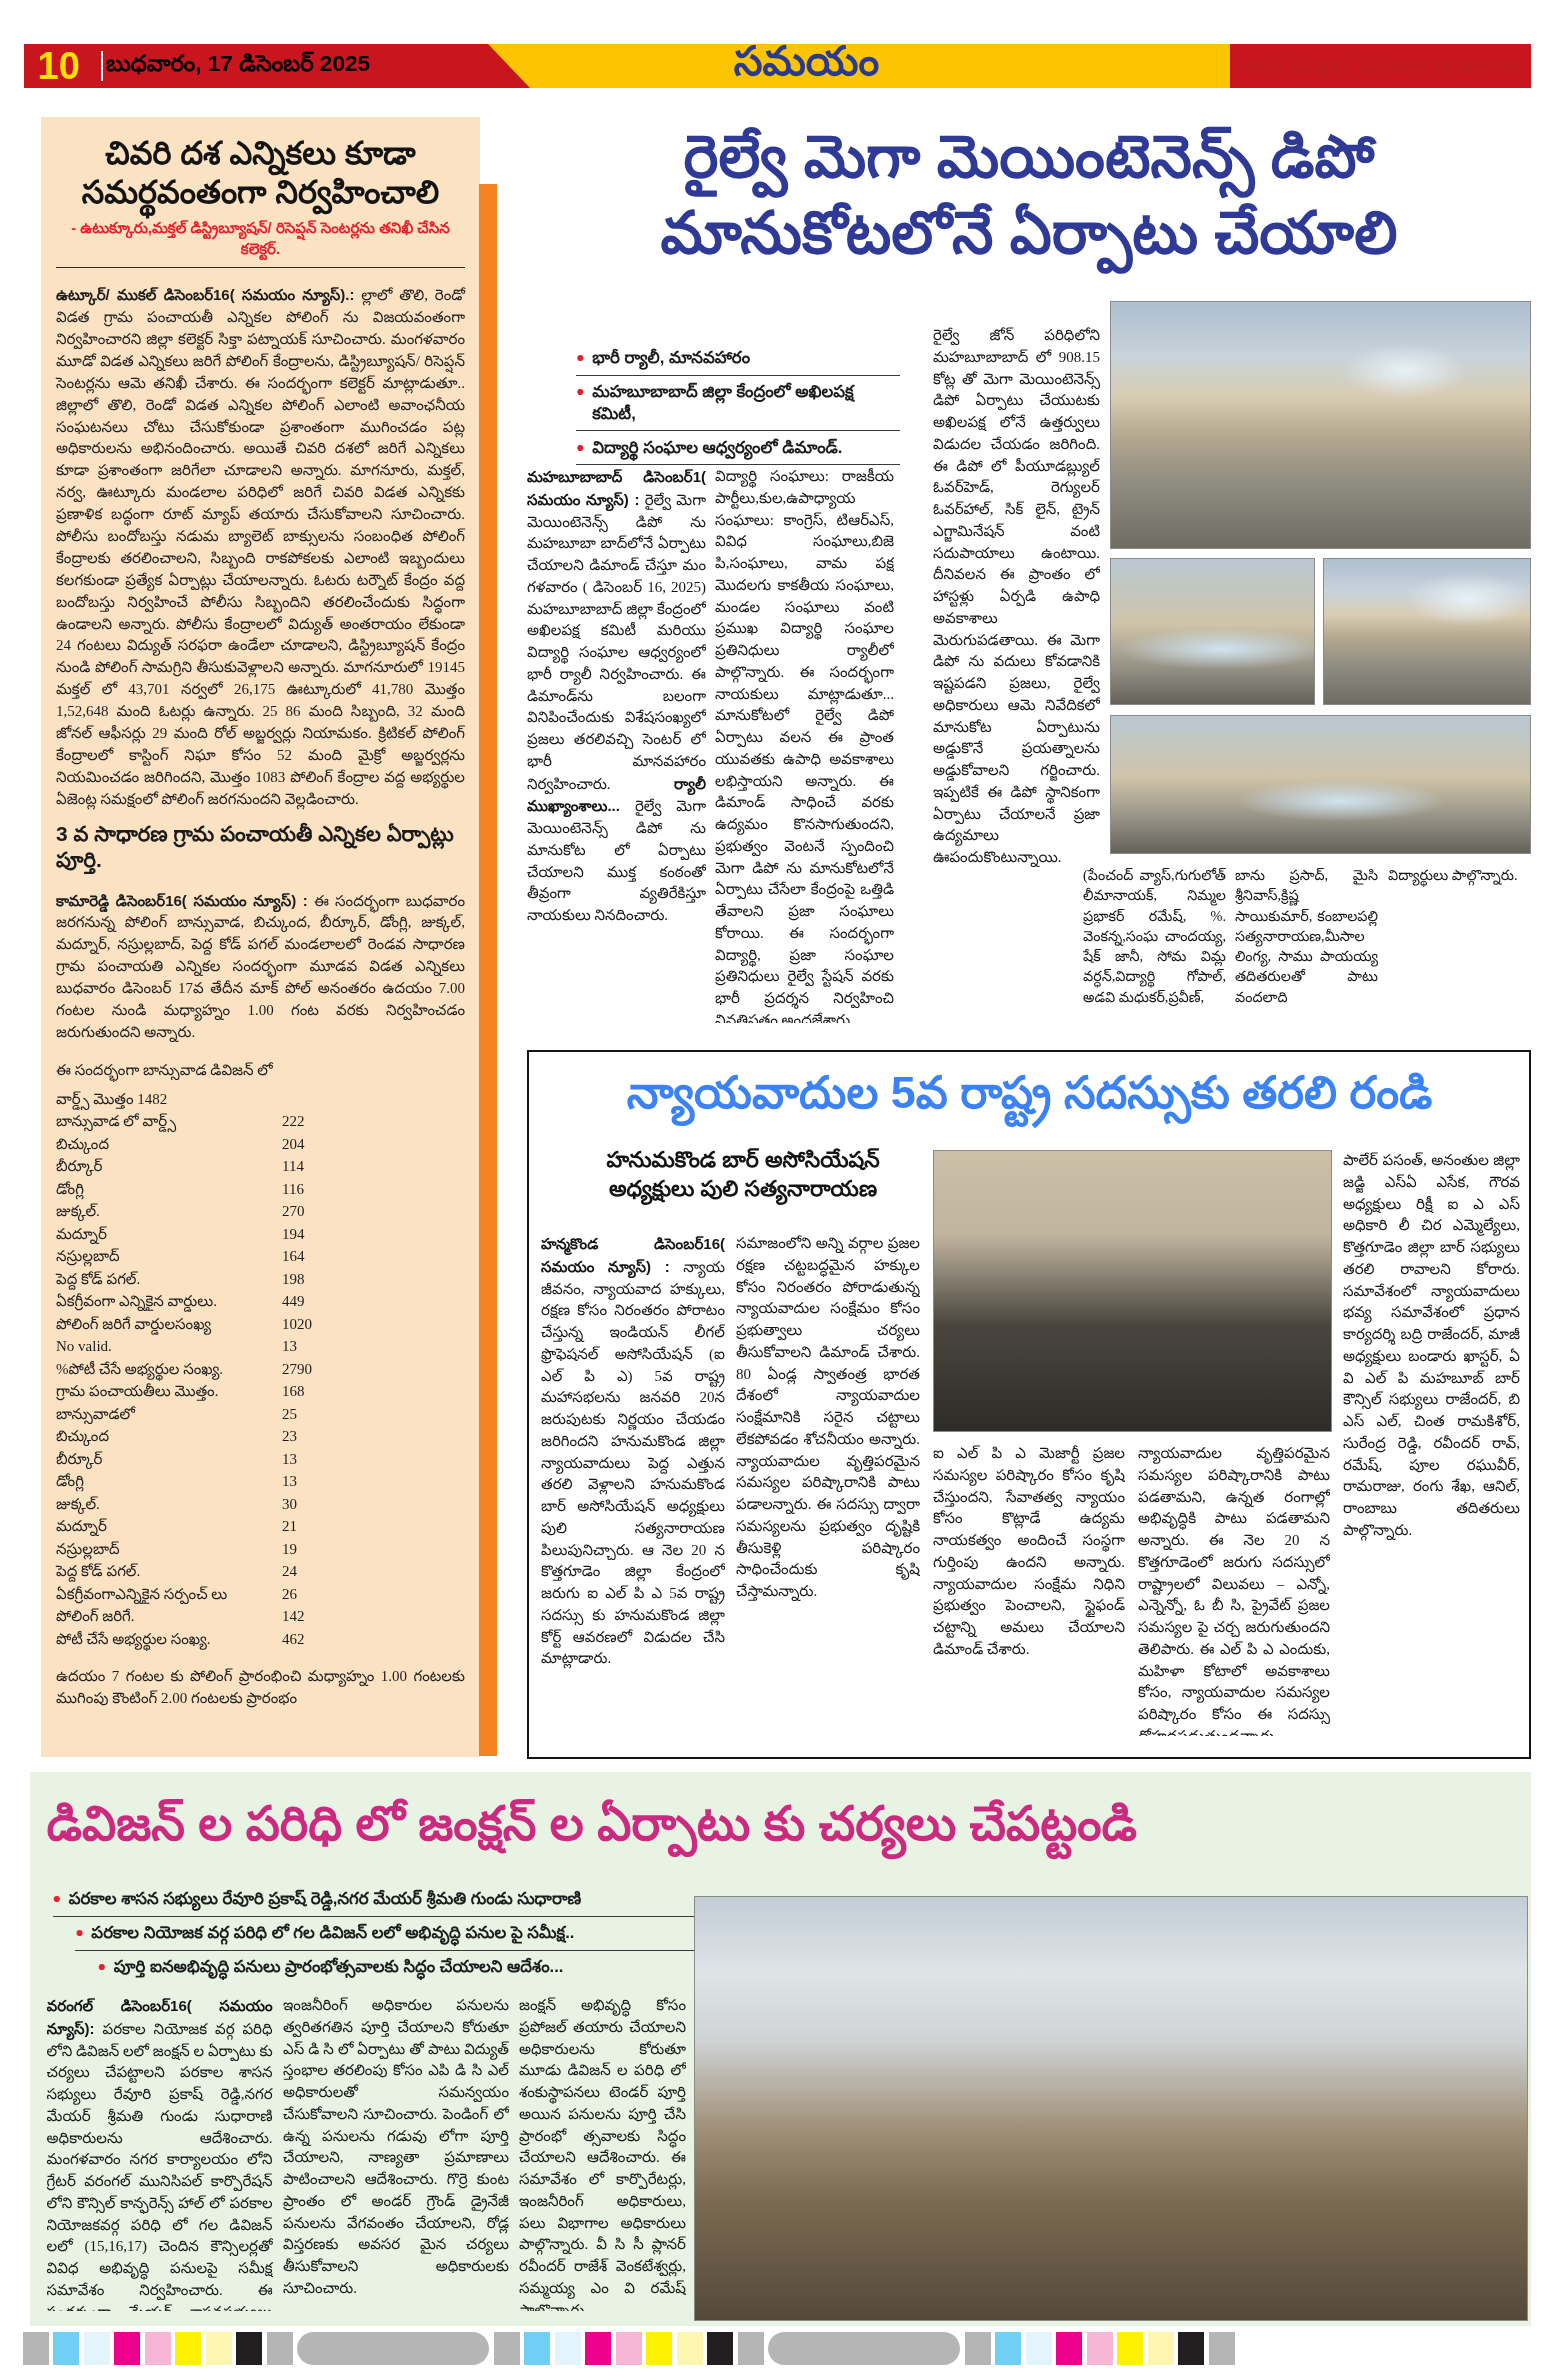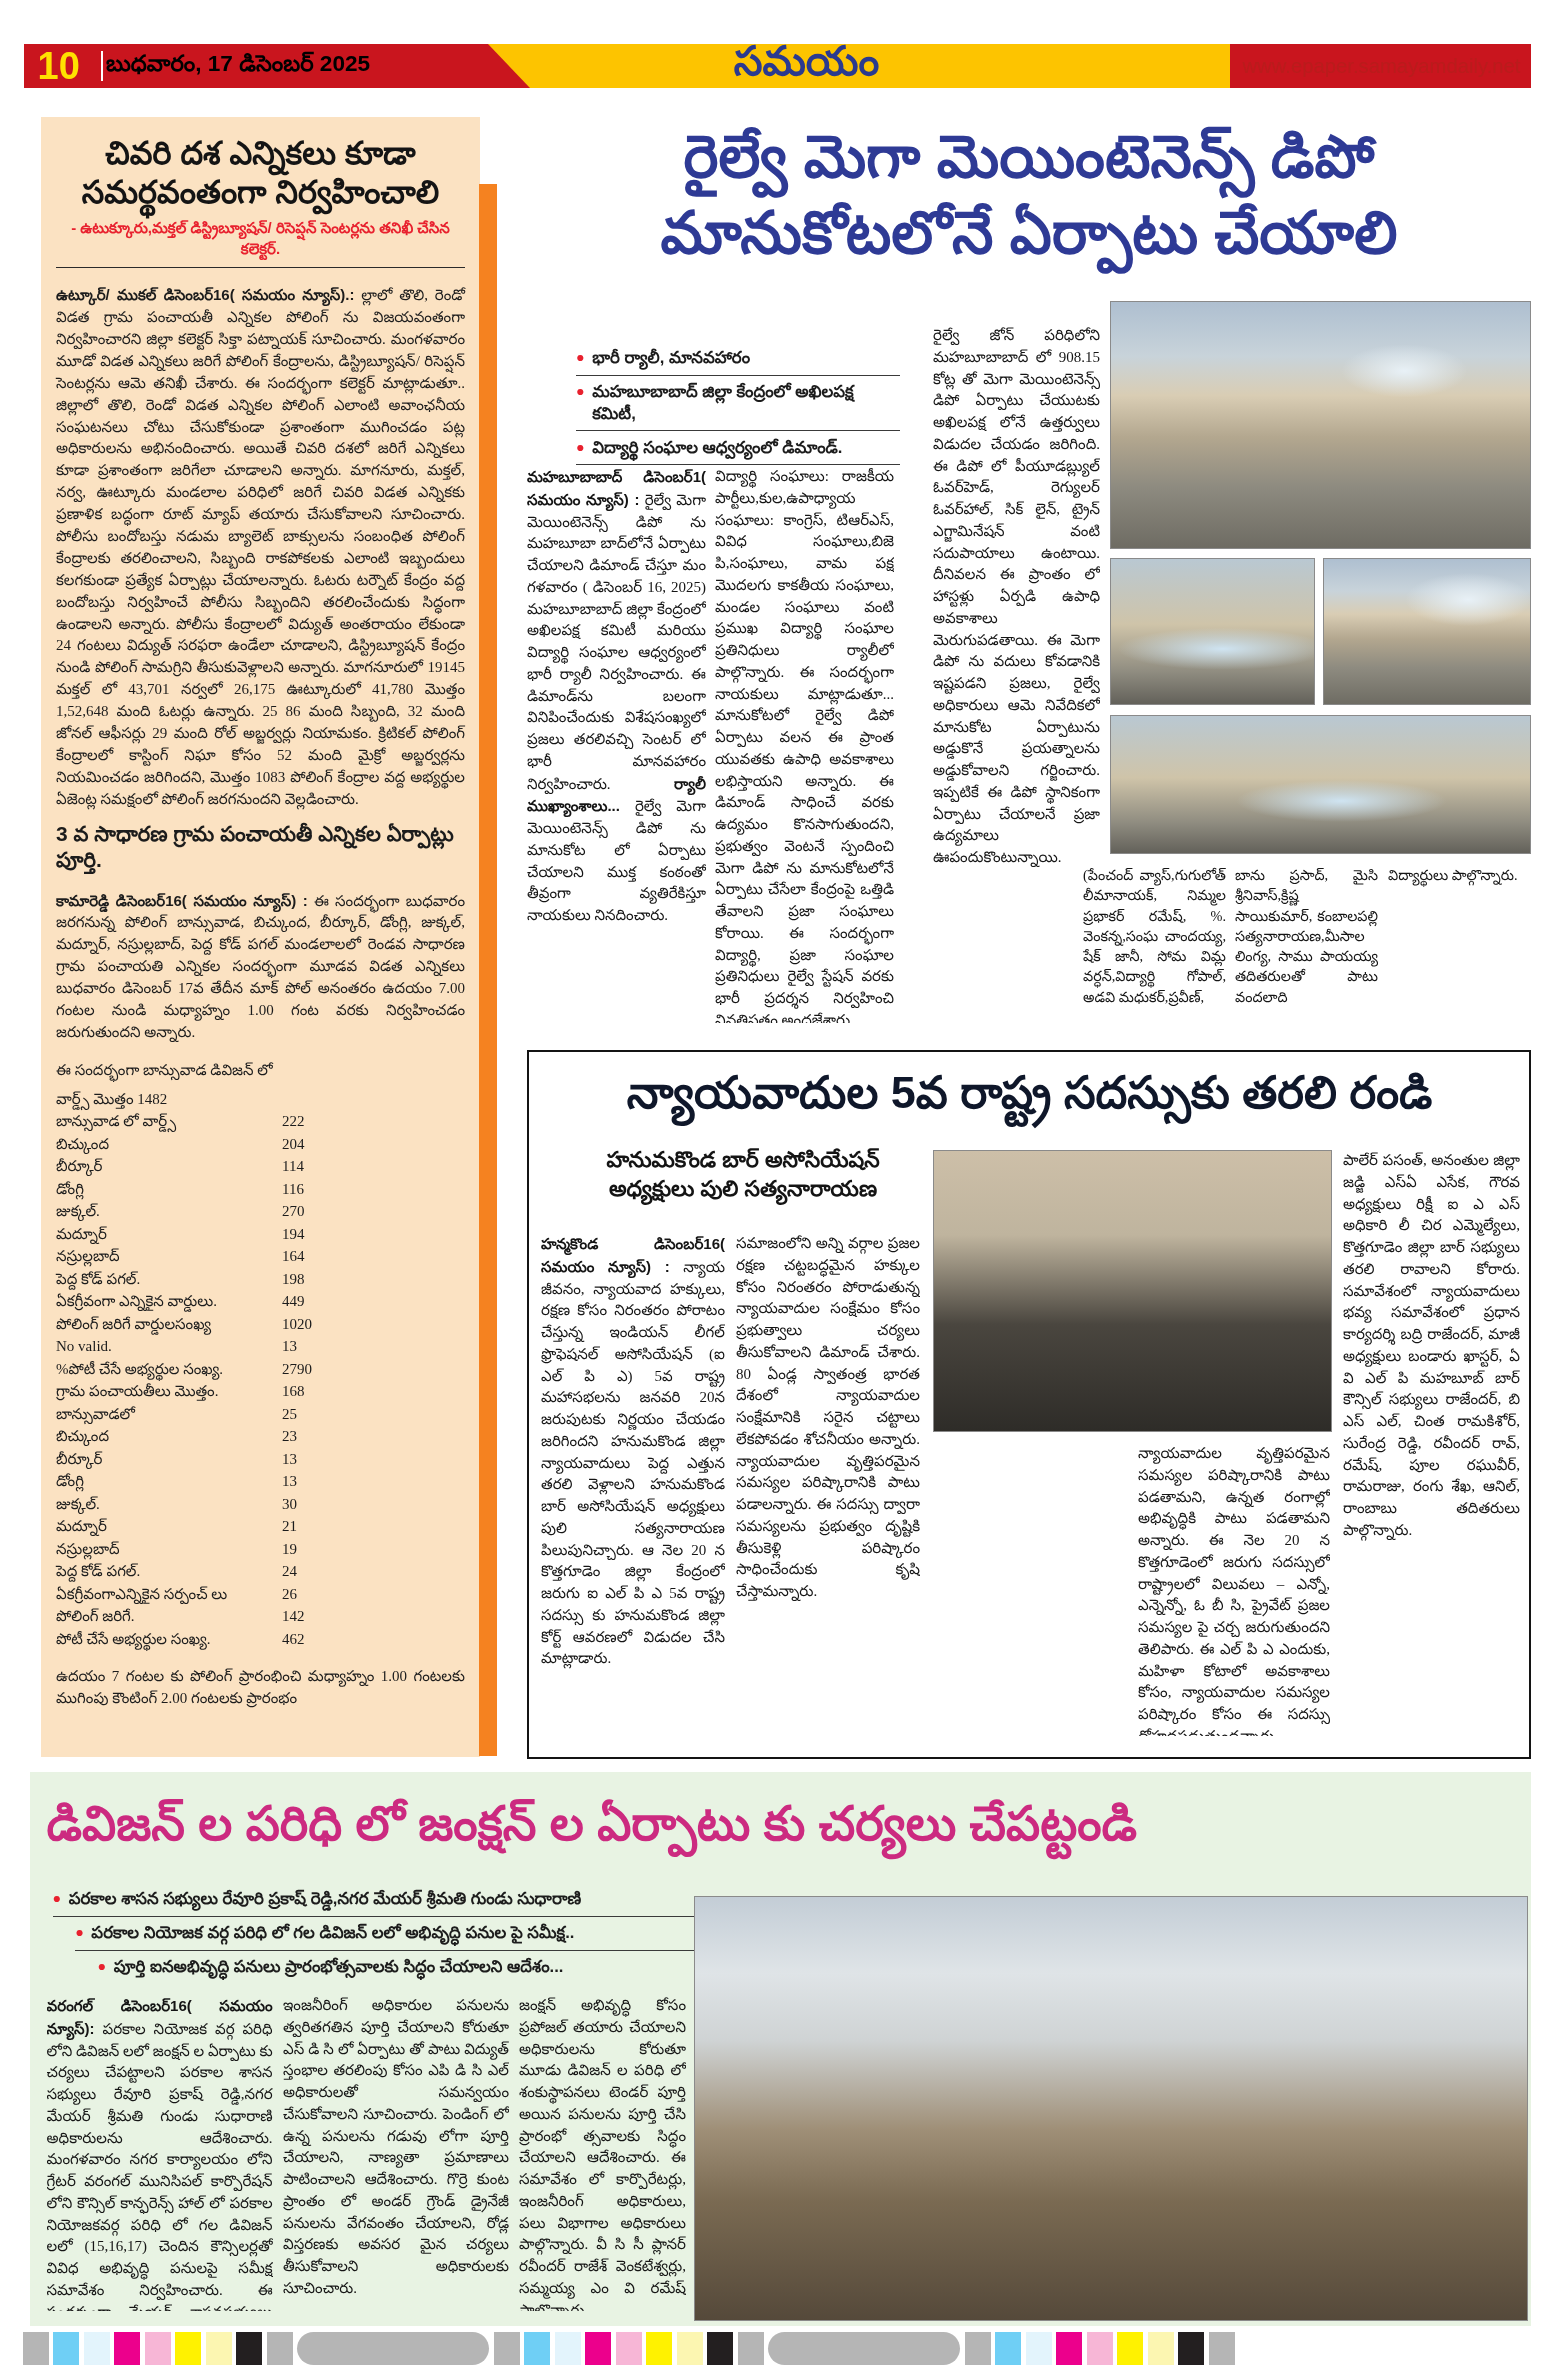--- a/index.html
+++ b/index.html
@@ -59,21 +59,21 @@
   .ph-lawyers{background:
     linear-gradient(180deg,#cdbfa8 0%,#bfb49e 30%,#4a463f 62%,#2e2c28 100%);}
   .ph-meeting{background:
     linear-gradient(180deg,#c3cdd6 0%,#dfe4e7 18%,#cfd3d4 34%,#9f8f77 55%,#7a6a52 72%,#55493a 100%);}
   
   .names-col{font-size:14.3px;line-height:1.42;}
   
   .law-box{position:absolute;left:527px;top:1050px;width:1004px;height:709px;background:#ffffff;
     border:2.3px solid #141414;box-sizing:border-box;}
   .law-headline{position:absolute;left:15px;top:15px;width:971px;text-align:center;
-    font-family:"Liberation Sans",sans-serif;font-weight:bold;font-size:45px;color:#0f172a;}
+    font-family:"Liberation Sans",sans-serif;font-weight:bold;font-size:45px;color:#3b82f6;}
   .law-subhead{position:absolute;left:41px;top:94px;width:346px;text-align:center;
     font-family:"Liberation Sans",sans-serif;font-weight:bold;font-size:22px;line-height:1.3;color:#141414;}
   
   .bottom-art{position:absolute;left:30px;top:1772px;width:1501px;height:554px;background:#e8f3e3;}
   .bottom-headline{position:absolute;left:16.6px;top:24px;width:1294px;
     font-family:"Liberation Sans",sans-serif;font-weight:bold;font-size:48px;color:#cc2a80;}
   .bottom-bullets{position:absolute;left:22.6px;top:111px;width:662px;}
   .bottom-bullets .bullet-row{font-size:16.6px;}
   .bottom-bullets .bullet-row:nth-child(2){margin-left:22.6px;}
   .bottom-bullets .bullet-row:nth-child(3){margin-left:45px;border-bottom:none;}
@@ -261,20 +261,21 @@
     <div class="law-subhead">హనుమకొండ బార్ అసోసియేషన్ అధ్యక్షులు పులి సత్యనారాయణ</div>
 
     <div class="photo ph-lawyers" style="left:404px;top:98px;width:399px;height:282px;"></div>
 
     <div class="col" style="left:12px;top:181px;width:184px;height:504px;">
       <span class="dateline">హన్మకొండ డిసెంబర్16( సమయం న్యూస్) :</span>
       <span>న్యాయ జీవనం, న్యాయవాద హక్కులు, రక్షణ కోసం నిరంతరం పోరాటం చేస్తున్న ఇండియన్ లీగల్ ఫ్రొఫెషనల్ అసోసియేషన్ (ఐ ఎల్ పి ఎ) 5వ రాష్ట్ర మహాసభలను జనవరి 20న జరుపుటకు నిర్ణయం చేయడం జరిగిందని హనుమకొండ జిల్లా న్యాయవాదులు పెద్ద ఎత్తున తరలి వెళ్లాలని హనుమకొండ బార్ అసోసియేషన్ అధ్యక్షులు పులి సత్యనారాయణ పిలుపునిచ్చారు. ఆ నెల 20 న కొత్తగూడెం జిల్లా కేంద్రంలో జరుగు ఐ ఎల్ పి ఎ 5వ రాష్ట్ర సదస్సు కు హనుమకొండ జిల్లా కోర్ట్ ఆవరణలో విడుదల చేసి మాట్లాడారు.</span>
     </div>
     <div class="col" style="left:207px;top:181px;width:184px;height:504px;">సమాజంలోని అన్ని వర్గాల ప్రజల రక్షణ చట్టబద్ధమైన హక్కుల కోసం నిరంతరం పోరాడుతున్న న్యాయవాదుల సంక్షేమం కోసం ప్రభుత్వాలు చర్యలు తీసుకోవాలని డిమాండ్ చేశారు. 80 ఏండ్ల స్వాతంత్ర భారత దేశంలో న్యాయవాదుల సంక్షేమానికి సరైన చట్టాలు లేకపోవడం శోచనీయం అన్నారు. న్యాయవాదుల వృత్తిపరమైన సమస్యల పరిష్కారానికి పాటు పడాలన్నారు. ఈ సదస్సు ద్వారా సమస్యలను ప్రభుత్వం దృష్టికి తీసుకెళ్లి పరిష్కారం సాధించేందుకు కృషి చేస్తామన్నారు.</div>
     <div class="col" style="left:814px;top:98px;width:177px;height:587px;">పాలేర్ పసంత్, అనంతుల జిల్లా జడ్జి ఎస్ఏ ఎసేక, గౌరవ అధ్యక్షులు రిక్షీ ఐ ఎ ఎస్ అధికారి లీ చిర ఎమ్మెల్యేలు, కొత్తగూడెం జిల్లా బార్ సభ్యులు తరలి రావాలని కోరారు. సమావేశంలో న్యాయవాదులు భవ్య సమావేశంలో ప్రధాన కార్యదర్శి బద్రి రాజేందర్, మాజీ అధ్యక్షులు బండారు ఖాస్టర్, ఏ వి ఎల్ పి మహబూబ్ బార్ కౌన్సిల్ సభ్యులు రాజేందర్, బి ఎస్ ఎల్, చింత రామకిశోర్, సురేంద్ర రెడ్డి, రవీందర్ రావ్, రమేష్, పూల రఘువీర్, రామరాజు, రంగు శేఖ, ఆనిల్, రాంబాబు తదితరులు పాల్గొన్నారు.</div>
+    <div class="col" style="left:404px;top:391px;width:192px;height:293px;">ఐ ఎల్ పి ఎ మెజార్టీ ప్రజల సమస్యల పరిష్కారం కోసం కృషి చేస్తుందని, సేవాతత్వ న్యాయం కోసం కొట్లాడే ఉద్యమ నాయకత్వం అందించే సంస్థగా గుర్తింపు ఉందని అన్నారు. న్యాయవాదుల సంక్షేమ నిధిని ప్రభుత్వం పెంచాలని, స్టైఫండ్ చట్టాన్ని అమలు చేయాలని డిమాండ్ చేశారు.</div>
     <div class="col" style="left:609px;top:391px;width:192px;height:293px;">న్యాయవాదుల వృత్తిపరమైన సమస్యల పరిష్కారానికి పాటు పడతామని, ఉన్నత రంగాల్లో అభివృద్ధికి పాటు పడతామని అన్నారు. ఈ నెల 20 న కొత్తగూడెంలో జరుగు సదస్సులో రాష్ట్రాలలో విలువలు – ఎన్నో, ఎన్నెన్నో, ఓ బీ సి, ప్రైవేట్ ప్రజల సమస్యల పై చర్చ జరుగుతుందని తెలిపారు. ఈ ఎల్ పి ఎ ఎందుకు, మహిళా కోటాలో అవకాశాలు కోసం, న్యాయవాదుల సమస్యల పరిష్కారం కోసం ఈ సదస్సు దోహదపడుతుందన్నారు. భవిష్యత్ లో మరిన్ని కొత్తతరం న్యాయవాదులను సంఘటితం చేస్తామన్నారు.</div>
   </div>
 
   <div class="bottom-art">
     <div class="bottom-headline">డివిజన్ ల పరిధి లో జంక్షన్ ల ఏర్పాటు కు చర్యలు చేపట్టండి</div>
     <div class="bottom-bullets">
         <div class="bullet-row">
           <span class="bullet-dot">●</span>
           <span>పరకాల శాసన సభ్యులు రేవూరి ప్రకాష్ రెడ్డి,నగర మేయర్ శ్రీమతి గుండు సుధారాణి</span>
         </div>

